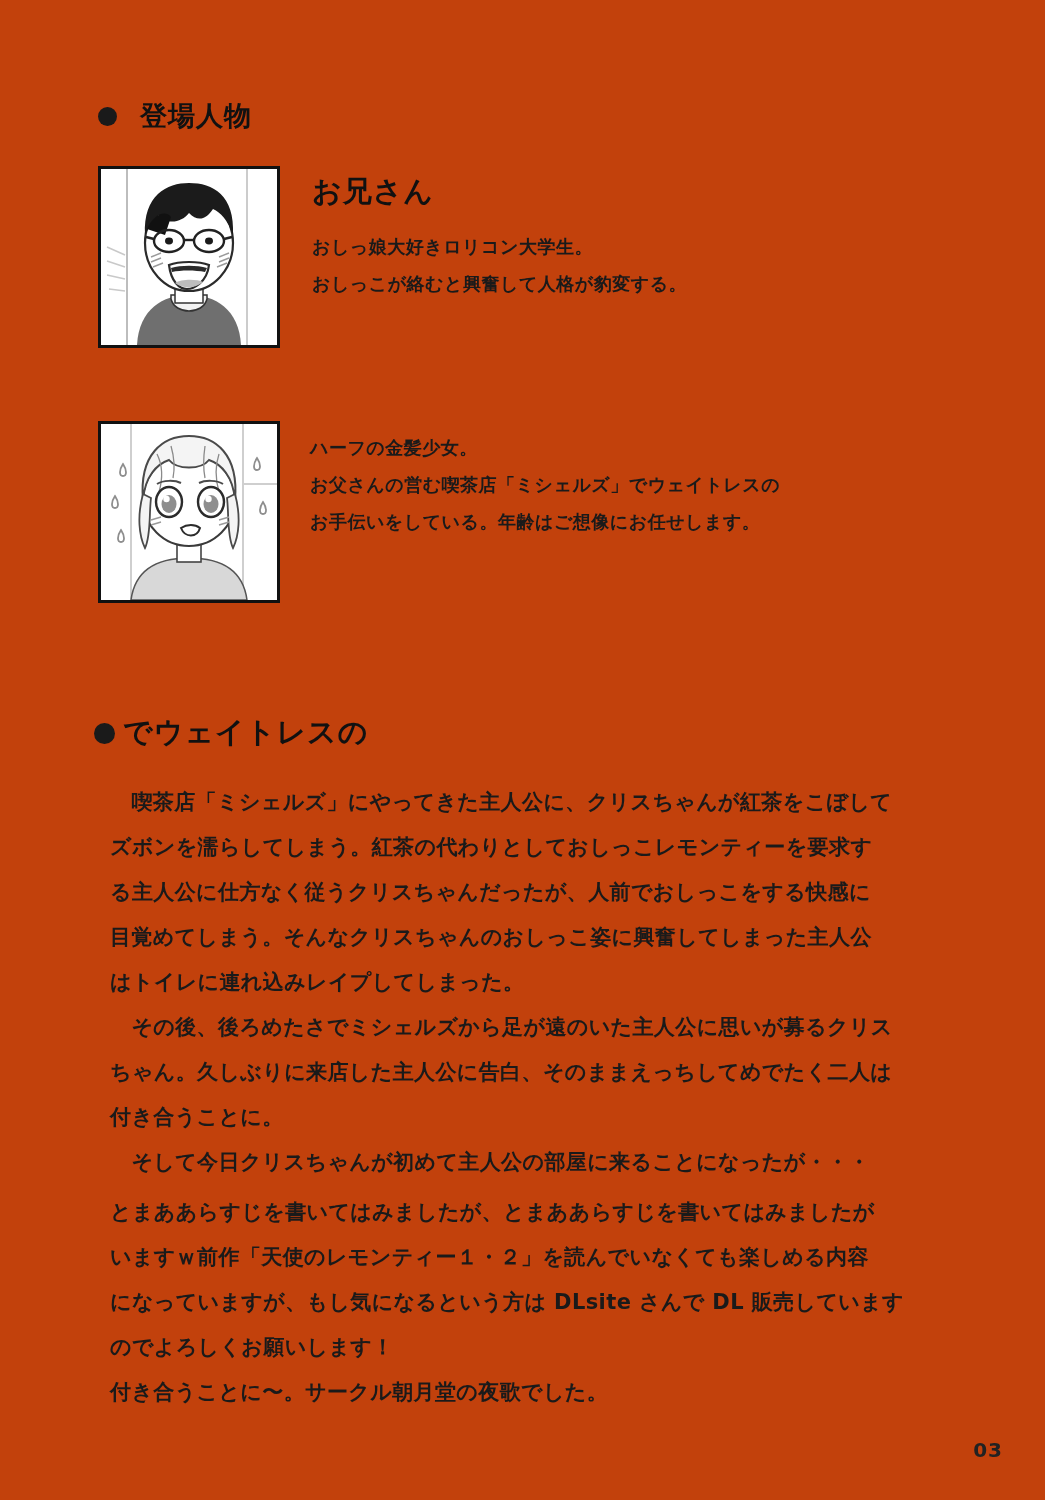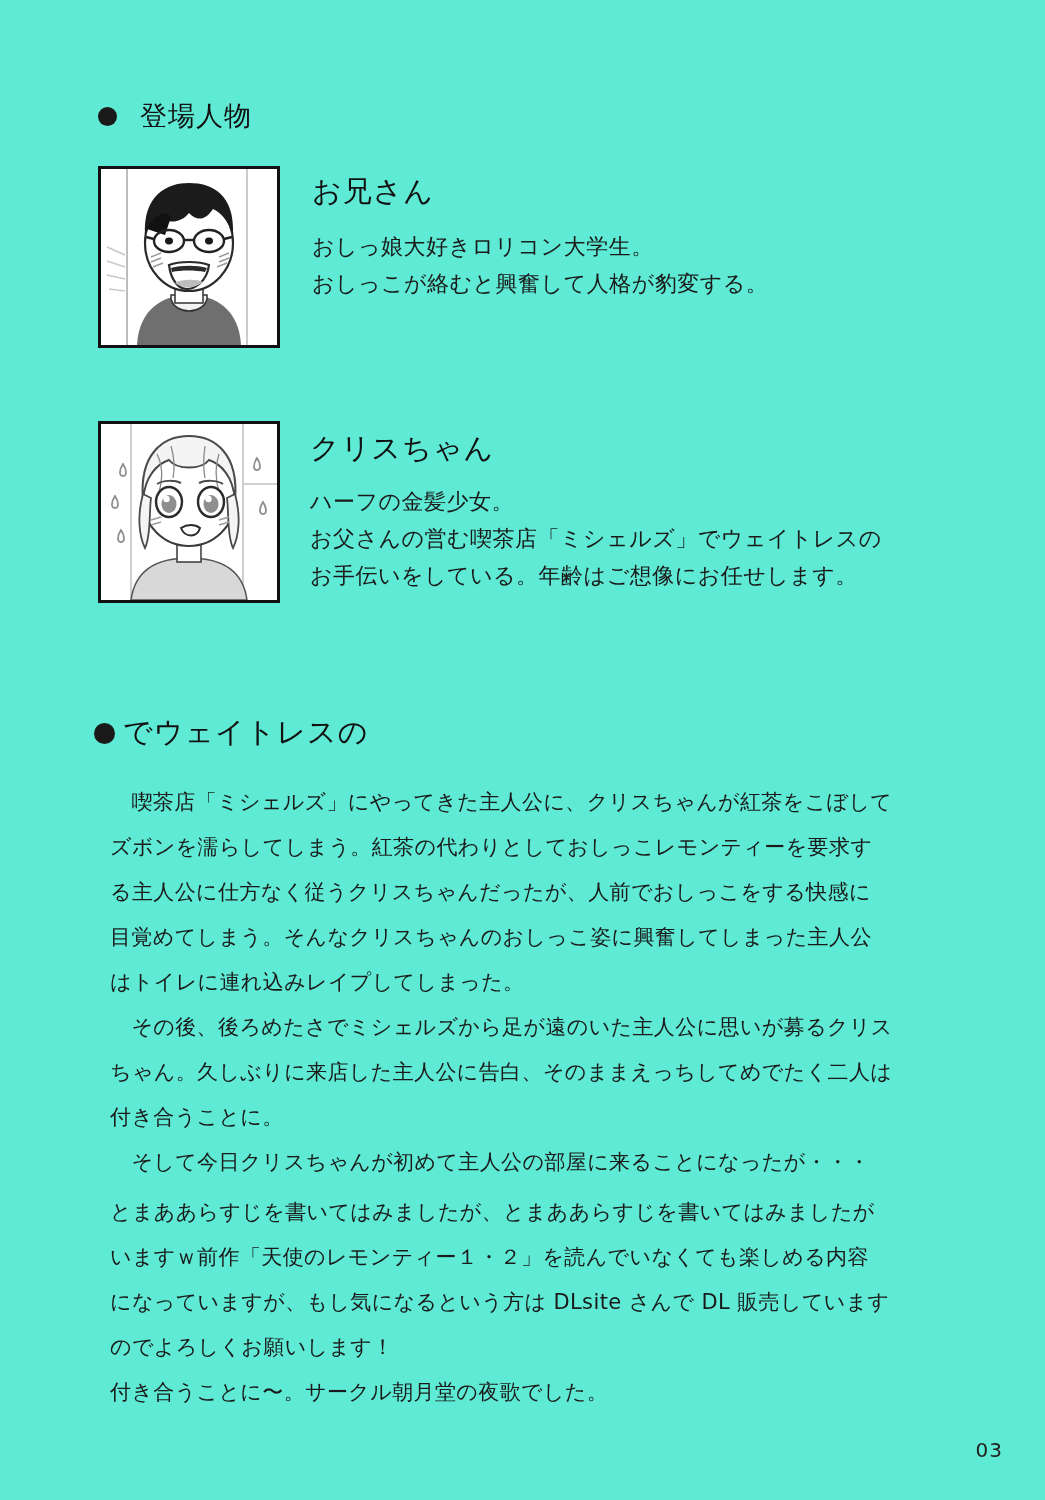--- a/index.html
+++ b/index.html
@@ -12,21 +12,22 @@
     height: 1500px;
     position: relative;
     font-family: "DejaVu Sans", "Liberation Sans", sans-serif;
     color: #1a1a1a;
     overflow: hidden;
   }
 
   .page {
     position: absolute;
     inset: 0;
-    background: #5eead4;
+    background: #c2410c;
+    font-weight: bold;
   }
 
   
   .section-heading {
     position: absolute;
     display: flex;
     align-items: center;
   }
   .bullet {
     width: 19px;
@@ -74,21 +75,21 @@
     margin-left: 32px;
     padding-top: 6px;
   }
   .char-name {
     font-size: 29px;
     letter-spacing: 1px;
     margin: 0 0 16px 0;
     color: #111;
   }
   .char-desc-line {
-    font-size: 22px;
+    font-size: 18px;
     line-height: 37px;
     letter-spacing: 0.5px;
     color: #1a1a1a;
     white-space: nowrap;
   }
   #char-kurisu .char-text { margin-left: 30px; padding-top: 8px; }
   #char-kurisu .char-name { margin-bottom: 14px; }
 
   
   .body-text {
@@ -231,21 +232,20 @@
           <line x1="50" y1="96" x2="60" y2="93"></line>
           <line x1="50" y1="101" x2="60" y2="98"></line>
           <line x1="118" y1="96" x2="128" y2="93"></line>
           <line x1="118" y1="101" x2="128" y2="98"></line>
         </g>
 
         <path d="M80 104 C86 100 94 100 99 104 C96 114 84 114 80 104 Z" fill="#ffffff" stroke="#2b2b2b" stroke-width="2"></path>
       </svg>
     </div>
     <div class="char-text">
-      <div class="char-name">クリスちゃん</div>
       <div class="char-desc-line">ハーフの金髪少女。</div>
       <div class="char-desc-line">お父さんの営む喫茶店「ミシェルズ」でウェイトレスの</div>
       <div class="char-desc-line">お手伝いをしている。年齢はご想像にお任せします。</div>
     </div>
   </div>
 
   <div class="section-heading" id="heading-synopsis">
     <span class="bullet"></span>
     <span class="title">でウェイトレスの</span>
   </div>

